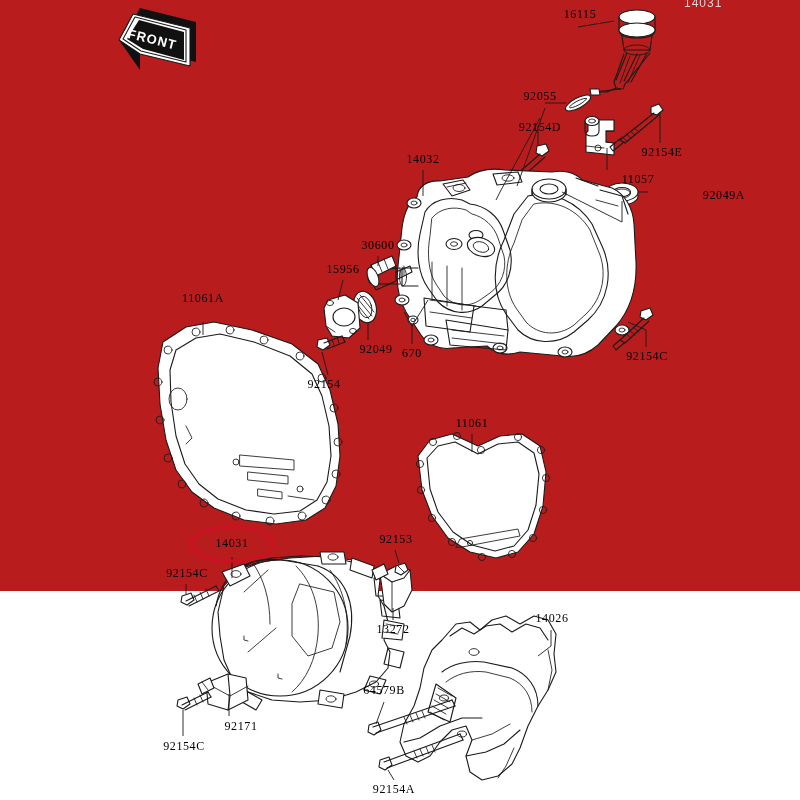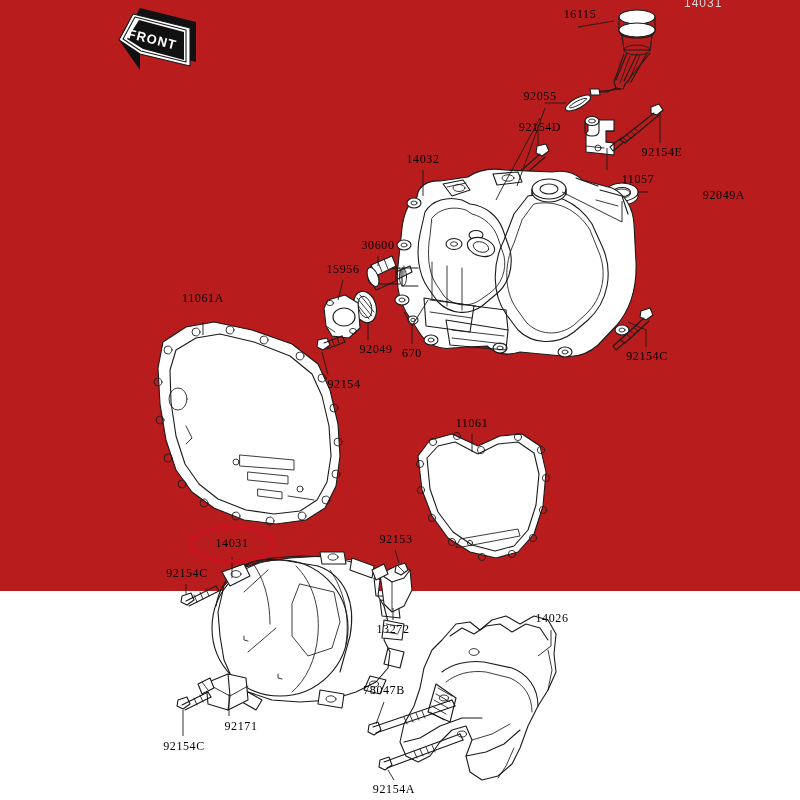--- a/index.html
+++ b/index.html
@@ -532,26 +532,26 @@
   <div class="lbl center" style="left:540px; top:121px;">92154D</div>
   <div class="lbl center" style="left:662px; top:146px;">92154E</div>
   <div class="lbl center" style="left:607px; top:173px;margin-left:31px;">11057</div>
   <div class="lbl center" style="left:692px; top:189px;margin-left:32px;">92049A</div>
   <div class="lbl center" style="left:423px; top:153px;">14032</div>
   <div class="lbl center" style="left:378px; top:239px;">30600</div>
   <div class="lbl center" style="left:343px; top:263px;">15956</div>
   <div class="lbl center" style="left:368px; top:343px;margin-left:8px;">92049</div>
   <div class="lbl center" style="left:412px; top:347px;">670</div>
   <div class="lbl center" style="left:647px; top:350px;">92154C</div>
-  <div class="lbl center" style="left:344px; top:378px;text-align:center;">92154</div>
+  <div class="lbl center" style="left:324px; top:378px;text-align:center;">92154</div>
   <div class="lbl center" style="left:203px; top:292px;">11061A</div>
   <div class="lbl center" style="left:472px; top:417px;">11061</div>
   <div class="lbl center lbl-hi" style="left:232px; top:537px;">14031</div>
   <div class="lbl center" style="left:396px; top:533px;">92153</div>
   <div class="lbl center" style="left:187px; top:567px;">92154C</div>
   <div class="lbl center" style="left:393px; top:623px;text-align:right;">13272</div>
   <div class="lbl center" style="left:552px; top:612px;">14026</div>
   <div class="lbl center" style="left:229px; top:720px;margin-left:12px;">92171</div>
   <div class="lbl center" style="left:184px; top:740px;">92154C</div>
-  <div class="lbl center" style="left:384px; top:684px;">78047B</div>
+  <div class="lbl center" style="left:384px; top:684px;">64579B</div>
   <div class="lbl center" style="left:394px; top:783px;">92154A</div>
 
 </div>
 
 </body></html>

